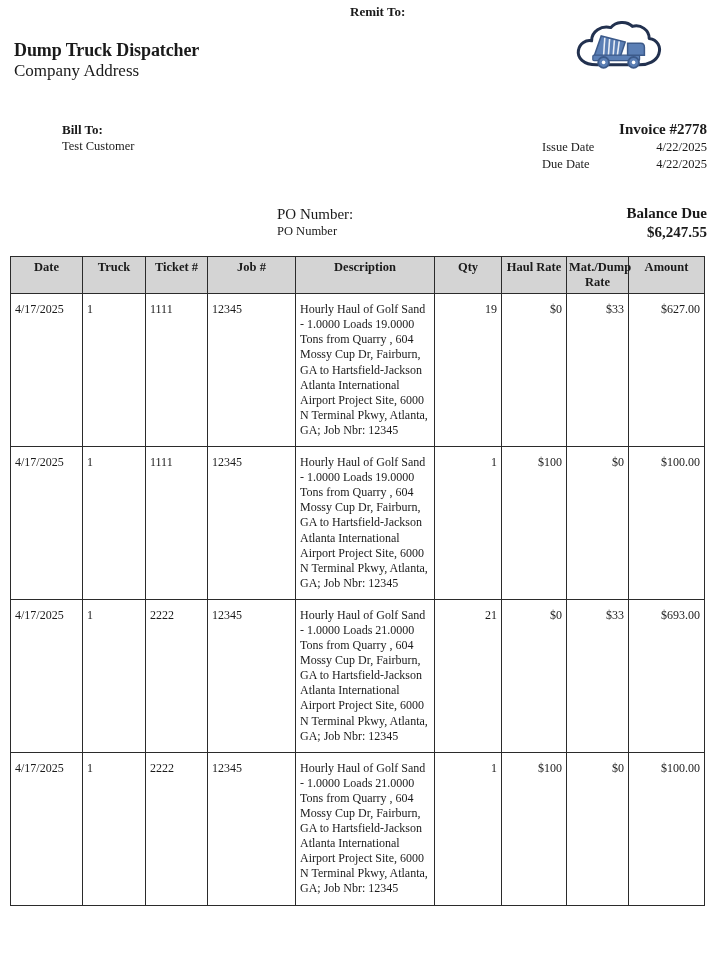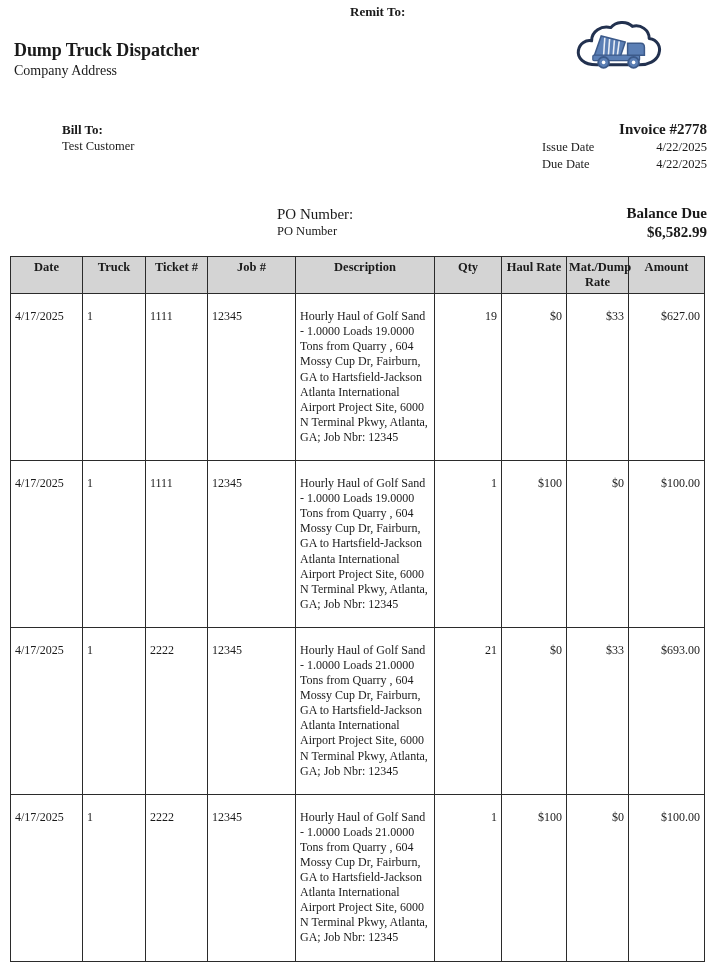--- a/index.html
+++ b/index.html
@@ -29,21 +29,21 @@
     margin-top: 36px;
   }
   .company-name {
     font-size: 18px;
     font-weight: bold;
     letter-spacing: -0.1px;
     line-height: 20px;
     white-space: nowrap;
   }
   .company-address {
-    font-size: 14px;
+    font-size: 17px;
     line-height: 16px;
     margin-top: 3px;
   }
   .remit-label {
     position: absolute;
     left: 350px;
     top: 3px;
     font-size: 13px;
     font-weight: bold;
     line-height: 17px;
@@ -141,21 +141,21 @@
   table.items {
     width: 596px;
     border-collapse: collapse;
     table-layout: fixed;
     font-size: 12px;
   }
   table.items th,
   table.items td {
     border: 1px solid #2b2b2b;
     vertical-align: top;
-    padding: 15px 4px;
+    padding: 8px 4px;
     line-height: 15.1px;
   }
   table.items thead th {
     background: #d4d4d4;
     text-align: center;
     font-weight: bold;
     font-size: 12.5px;
     padding: 3px 2px 3px 2px;
     vertical-align: top;
   }
@@ -243,21 +243,21 @@
 
 <div class="po-band">
 
   <div class="po-block">
     <div class="po-label">PO Number:</div>
     <div class="po-value">PO Number</div>
   </div>
 
   <div class="balance-block">
     <div class="balance-label">Balance Due</div>
-    <div class="balance-amount">$6,582.99</div>
+    <div class="balance-amount">$6,247.55</div>
   </div>
 </div>
 
 <div class="table-wrap">
   <table class="items">
     <colgroup>
       <col class="w-date">
         <col class="w-truck">
         <col class="w-ticket">
         <col class="w-job">

